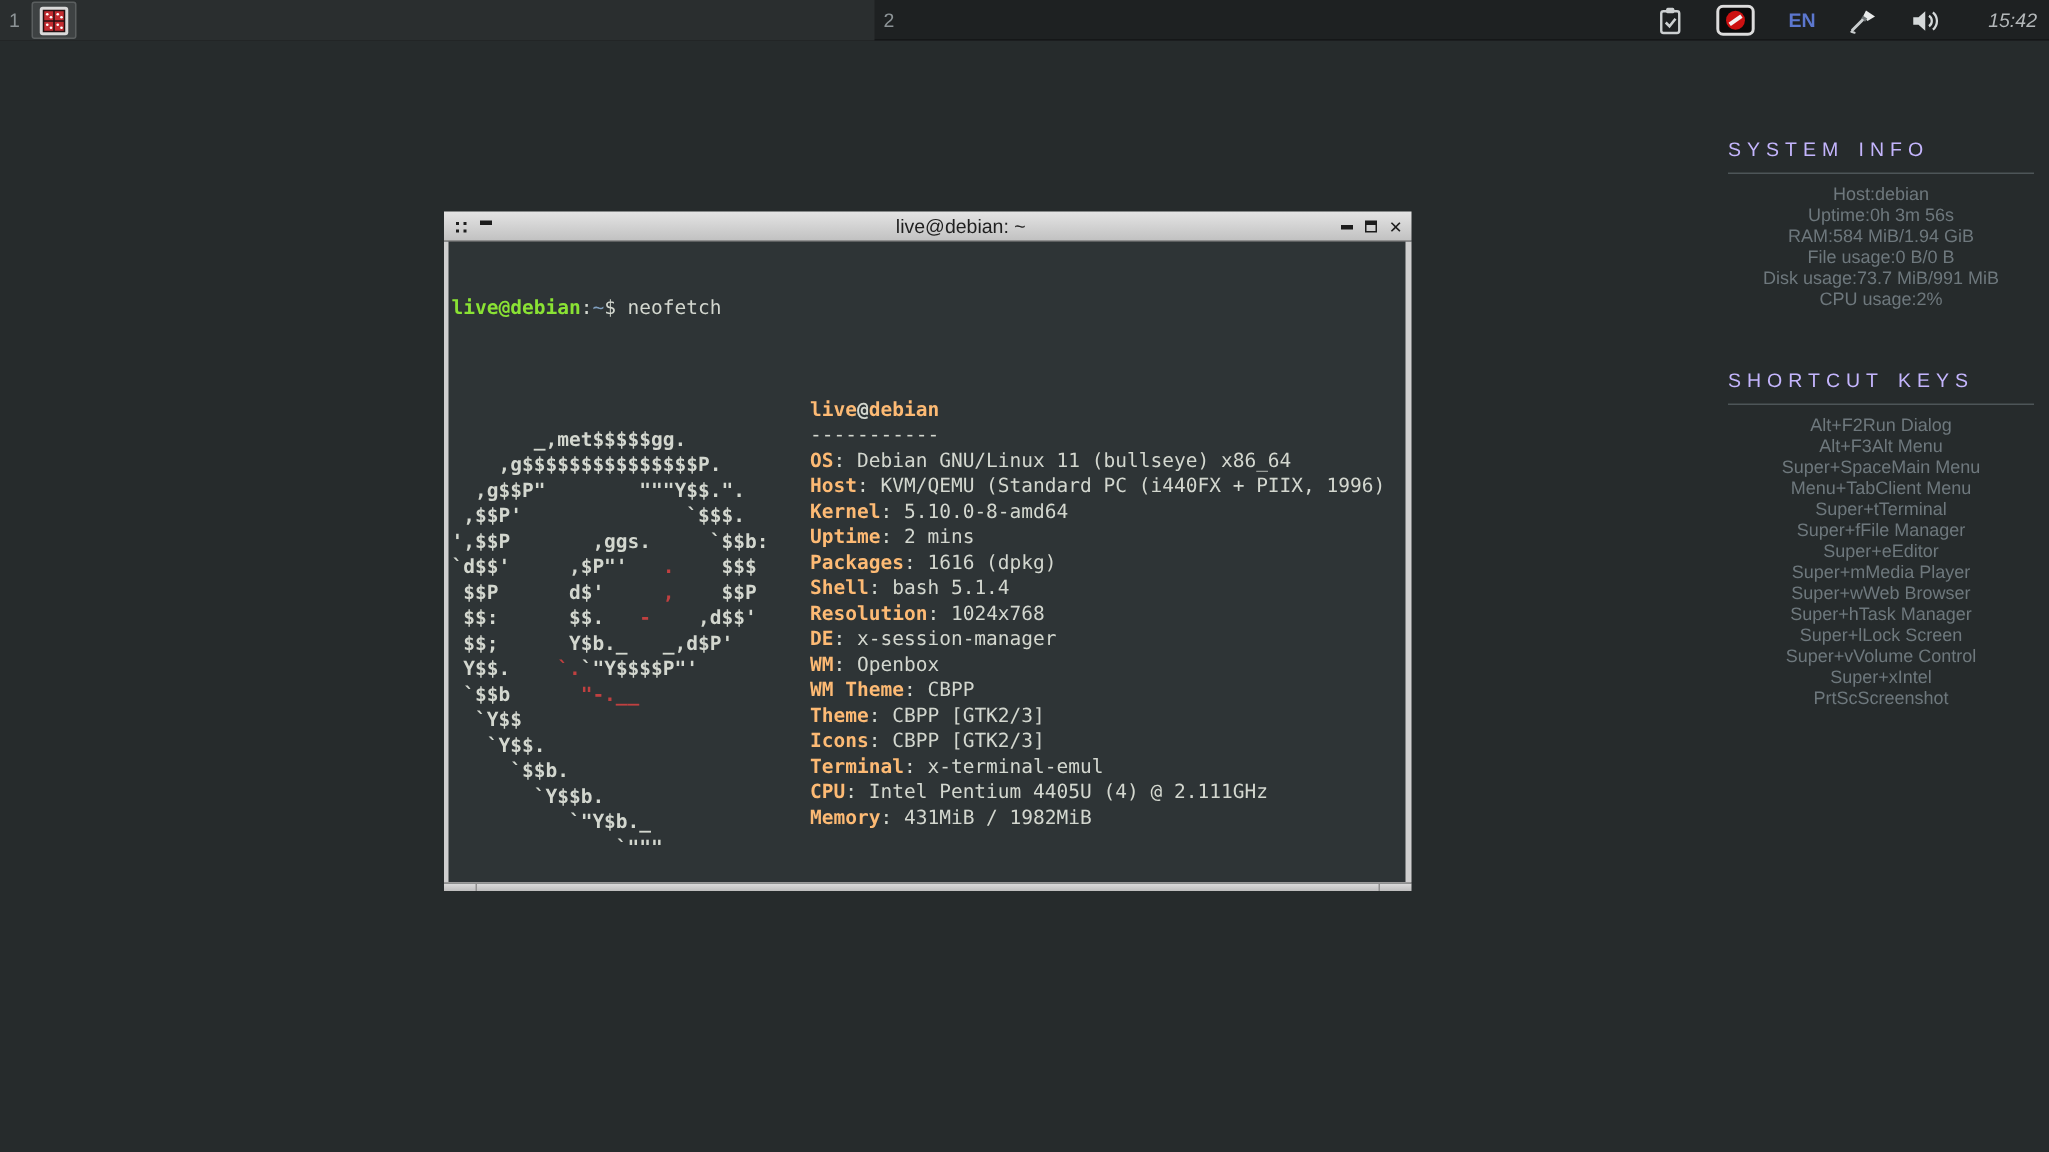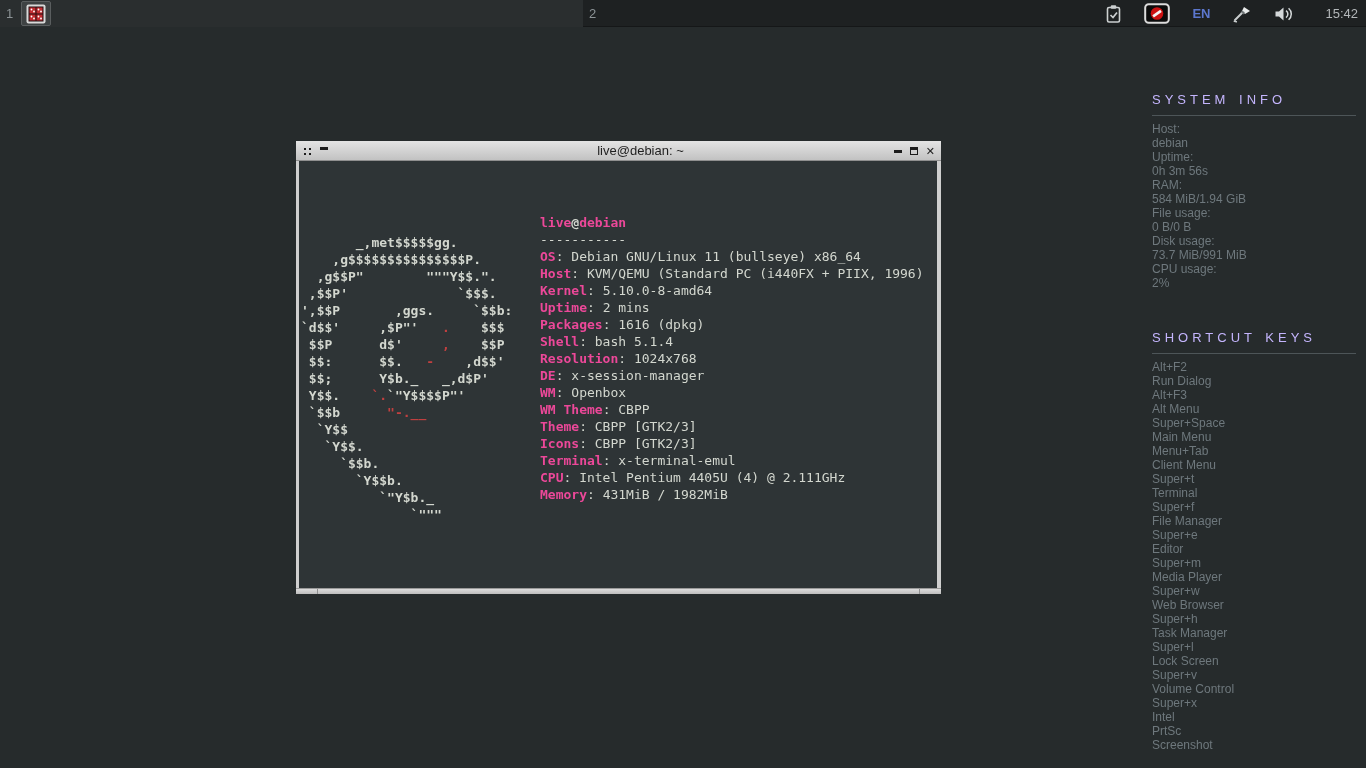--- a/index.html
+++ b/index.html
@@ -7,27 +7,27 @@
   body { background:#262B2C; font-family:"Liberation Sans", sans-serif; position:relative; }
 
   
   .panel { position:absolute; top:0; left:0; width:1366px; height:27px; background:#1E2122; border-bottom:1px solid #151718; }
   .taskbar-d1 { position:absolute; left:0; top:0; width:583px; height:27px; background:#2A2E2F; display:flex; align-items:center; }
   .taskbar-d2 { position:absolute; left:583px; top:0; width:583px; height:27px; display:flex; align-items:center; }
   .ws-label { font-size:13px; color:#8C9396; padding:0 6px; }
   .task-btn { margin-left:2px; width:30px; height:25px; display:flex; align-items:center; justify-content:center; background:#3E4243; border:1px solid #5A5E5F; border-radius:2px; cursor:pointer; }
   .systray { position:absolute; right:0; top:0; height:27px; display:flex; align-items:center; gap:22px; padding-right:8px; }
   .tray-en { font-size:13px; font-weight:bold; color:#5C77CE; }
-  .tray-clock { font-size:13px; color:#B3B7B9; padding-left:8px; }
+  .tray-clock { font-size:13px; color:#B3B7B9; padding-left:8px;font-style:italic; }
 
   
   .conky { position:absolute; top:52px; right:10px; width:204px; color:#6E787D; }
   .conky-title { font-size:13px; letter-spacing:4px; word-spacing:2px; color:#c4b5fd;margin-top:40px; }
   .conky-rule { border:0; border-top:1px solid #68727699; margin:8px 0 6px 0; }
-  .crow { display:flex; justify-content:center; font-size:12px; line-height:14px;flex-direction:column; }
+  .crow { display:flex; justify-content:center; font-size:12px; line-height:14px; }
   .conky-section + .conky-section { margin-top:26px; }
 
   
   .term { position:absolute; left:296px; top:141px; width:645px; }
   .titlebar { height:20px; background:linear-gradient(#E4E4E4,#C2C2C2); border-bottom:1px solid #8F8F8F; position:relative; display:flex; align-items:center; cursor:default;padding-left:44px; }
   .tb-left { position:absolute; left:8px; top:0; height:20px; display:flex; align-items:center; gap:9px; }
   .dots-icon { width:7px; height:7px; position:relative; }
   .dots-icon::before { content:""; position:absolute; width:2px; height:2px; background:#1c1c1c;
      box-shadow:0 0 0 0 #1c1c1c, 5px 0 0 0 #1c1c1c, 0 5px 0 0 #1c1c1c, 5px 5px 0 0 #1c1c1c; }
   .shade-icon { width:8px; height:8px; position:relative; }
@@ -40,21 +40,21 @@
 
   .term-content { height:427px; background:#2E3436; border-left:3px solid #CFCFCF; border-right:4px solid #CFCFCF;
      padding:2px 0 0 2px; font-family:"DejaVu Sans Mono", monospace; font-size:13px; line-height:17px;
      color:#D3D7CF; white-space:pre; overflow:hidden; cursor:text; }
   .term-handle { height:6px; background:linear-gradient(#DCDCDC,#BDBDBD); border-top:1px solid #9A9A9A; position:relative; }
   .term-handle::before, .term-handle::after { content:""; position:absolute; top:0; bottom:0; width:1px; background:#8F8F8F; }
   .term-handle::before { left:21px; } .term-handle::after { right:21px; }
 
   .g { color:#8AE234; font-weight:bold; }
   .bl { color:#7F9FBF; }
-  .rd { color:#ec4899; font-weight:bold; }
+  .rd { color:#fdba74; font-weight:bold; }
   .fgb { font-weight:bold; }
   .term-line { height:17px; }
   .cmd { margin-left:7.8px; }
 
   .nf { position:relative; height:289px; }
   #nf-art { position:absolute; left:0; top:0; font:inherit; font-weight:bold;margin-top:20px; }
   #nf-art .red { color:#C04040; }
   #nf-info { position:absolute; left:239px; top:0; }
   #nf-info div { height:17px; }
 </style>
@@ -228,20 +228,21 @@
     </span>
     <span class="tb-title">live@debian: ~</span>
     <span class="tb-right">
       <span class="btn-min"></span>
       <span class="btn-max"></span>
       <span class="btn-close">✕</span>
     </span>
   </div>
 
   <div class="term-content">
+    <div class="term-line"><span class="g">live@debian</span><span>:</span><span class="bl">~</span><span>$</span><span class="cmd">neofetch</span></div>
 
     <div class="nf">
       <pre id="nf-art"><div><span>       _,met$$$$$gg.</span></div><div><span>    ,g$$$$$$$$$$$$$$$P.</span></div><div><span>  ,g$$P"        """Y$$.".</span></div><div><span> ,$$P'              `$$$.</span></div><div><span>',$$P       ,ggs.     `$$b:</span></div><div><span>`d$$'     ,$P"'   </span><span class="red">.</span><span>    $$$</span></div><div><span> $$P      d$'     </span><span class="red">,</span><span>    $$P</span></div><div><span> $$:      $$.   </span><span class="red">-</span><span>    ,d$$'</span></div><div><span> $$;      Y$b._   _,d$P'</span></div><div><span> Y$$.    </span><span class="red">`.</span><span>`"Y$$$$P"'</span></div><div><span> `$$b      </span><span class="red">"-.__</span></div><div><span>  `Y$$</span></div><div><span>   `Y$$.</span></div><div><span>     `$$b.</span></div><div><span>       `Y$$b.</span></div><div><span>          `"Y$b._</span></div><div><span>              `"""</span></div></pre>
       <div id="nf-info"><div><span class="rd">live</span><span class="fgb">@</span><span class="rd">debian</span></div><div>-----------</div><div><span class="rd">OS</span><span>: </span><span>Debian GNU/Linux 11 (bullseye) x86_64</span></div><div><span class="rd">Host</span><span>: </span><span>KVM/QEMU (Standard PC (i440FX + PIIX, 1996)</span></div><div><span class="rd">Kernel</span><span>: </span><span>5.10.0-8-amd64</span></div><div><span class="rd">Uptime</span><span>: </span><span>2 mins</span></div><div><span class="rd">Packages</span><span>: </span><span>1616 (dpkg)</span></div><div><span class="rd">Shell</span><span>: </span><span>bash 5.1.4</span></div><div><span class="rd">Resolution</span><span>: </span><span>1024x768</span></div><div><span class="rd">DE</span><span>: </span><span>x-session-manager</span></div><div><span class="rd">WM</span><span>: </span><span>Openbox</span></div><div><span class="rd">WM Theme</span><span>: </span><span>CBPP</span></div><div><span class="rd">Theme</span><span>: </span><span>CBPP [GTK2/3]</span></div><div><span class="rd">Icons</span><span>: </span><span>CBPP [GTK2/3]</span></div><div><span class="rd">Terminal</span><span>: </span><span>x-terminal-emul</span></div><div><span class="rd">CPU</span><span>: </span><span>Intel Pentium 4405U (4) @ 2.111GHz</span></div><div><span class="rd">Memory</span><span>: </span><span>431MiB / 1982MiB</span></div></div>
     </div>
 
     
     
     
     

